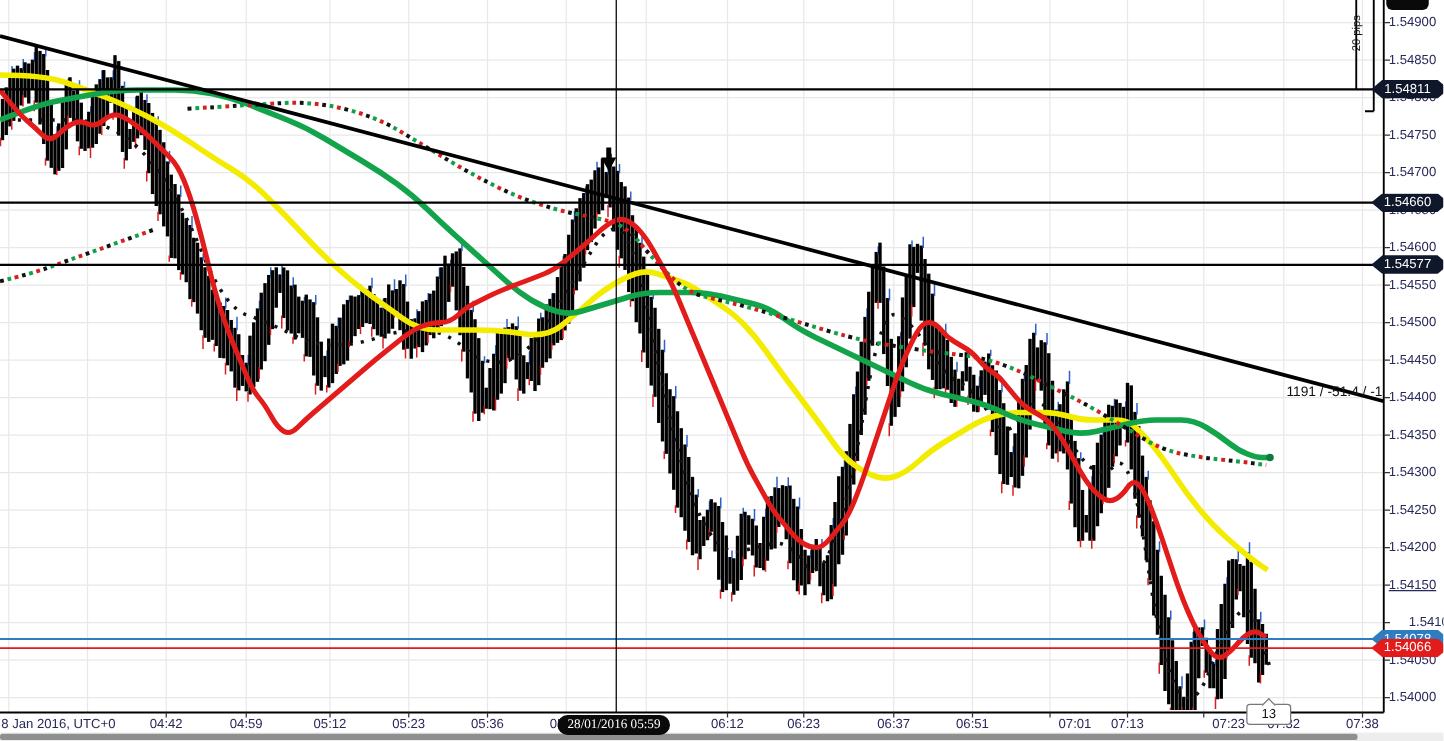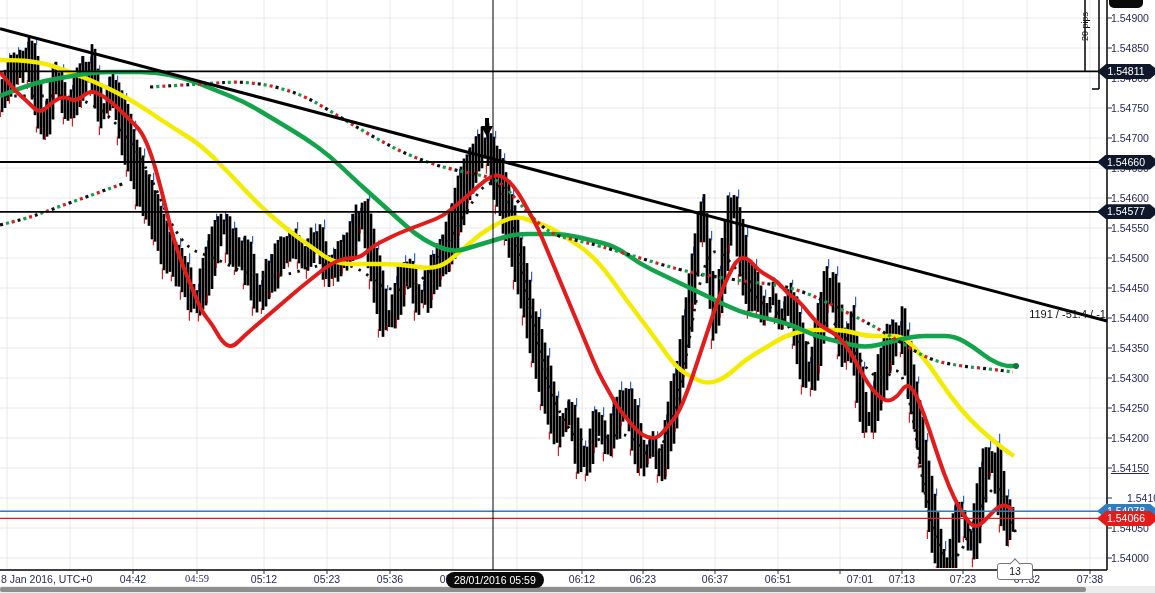--- a/index.html
+++ b/index.html
@@ -8,21 +8,21 @@
   #cv{position:absolute;left:0;top:0;z-index:1;}
   .axlabel{position:absolute;left:1111px;font-size:10.5px;color:#28285a;z-index:2;white-space:nowrap;}
   .tlabel{position:absolute;top:573px;font-size:10.5px;color:#28285a;transform:translateX(-50%);z-index:2;white-space:nowrap;}
   .pill{position:absolute;left:1097px;width:58px;height:15px;line-height:15px;color:#fff;
         font-size:10.5px;text-align:center;z-index:4;
         clip-path:polygon(0 50%,9px 0,calc(100% - 5px) 0,100% 28%,100% 72%,calc(100% - 5px) 100%,9px 100%);}
   .pill-black{background:#0f172a;}
   .pill-blue{background:#2e7dc2;z-index:3;}
   .pill-red{background:#e21b1b;z-index:4;}
   #time-pill{position:absolute;top:572px;left:446px;height:16px;line-height:16px;background:#0a0a0a;
-             color:#fff;font-size:10.5px;padding:0 8px;border-radius:8px;z-index:4;white-space:nowrap;}
+             color:#fff;font-size:10.5px;padding:0 8px;border-radius:8px;z-index:4;white-space:nowrap;font-family:Liberation Serif, serif;}
   #hidden-tick{z-index:2;}
   #date-label{position:absolute;left:1px;top:573px;font-size:10.5px;color:#28285a;z-index:2;white-space:nowrap;}
   #info-text{position:absolute;top:308px;left:900px;width:206px;text-align:right;font-size:11px;color:#111;z-index:2;}
   #pips-text{position:absolute;left:1080px;top:12px;font-size:9px;color:#111;z-index:2;
              writing-mode:vertical-rl;transform:rotate(180deg);}
   #corner-blob{position:absolute;left:1109px;top:-6px;width:34px;height:14px;background:#0a0a0a;border-radius:5px;z-index:2;}
   #bubble13{position:absolute;left:997px;top:563px;width:34px;height:15px;line-height:15px;background:#fff;
             border:1px solid #777;border-radius:3px;text-align:center;font-size:10.5px;color:#111;z-index:5;}
   #bubble13-pointer{position:absolute;left:13px;top:-4px;width:7px;height:7px;background:#fff;
             border-left:1px solid #777;border-top:1px solid #777;transform:rotate(45deg);}
@@ -756,26 +756,26 @@
     <div class="axlabel" style="top: 312px;">1.54400</div>
     <div class="axlabel" style="top: 342px;">1.54350</div>
     <div class="axlabel" style="top: 372px;">1.54300</div>
     <div class="axlabel" style="top: 402px;">1.54250</div>
     <div class="axlabel" style="top: 432px;">1.54200</div>
     <div class="axlabel" style="top: 462px; text-decoration: underline;">1.54150</div>
     <div class="axlabel" style="top: 492px; margin-left: 16px;">1.54100</div>
     <div class="axlabel" style="top: 522px;">1.54050</div>
     <div class="axlabel" style="top: 552px;">1.54000</div>
     <div class="tlabel" style="left: 133px;">04:42</div>
-    <div class="tlabel" style="left: 197px; font-family: Liberation Serif, serif;">04:59</div>
+    <div class="tlabel" style="left: 197px;">04:59</div>
     <div class="tlabel" style="left: 264px;">05:12</div>
     <div class="tlabel" style="left: 327px;">05:23</div>
     <div class="tlabel" style="left: 390px;">05:36</div>
     <div class="tlabel" style="left: 582px;">06:12</div>
     <div class="tlabel" style="left: 643px;">06:23</div>
     <div class="tlabel" style="left: 715px;">06:37</div>
     <div class="tlabel" style="left: 778px;">06:51</div>
     <div class="tlabel" style="left: 840px; padding-left: 40px;">07:01</div>
     <div class="tlabel" style="left: 902px; text-align: center;">07:13</div>
-    <div class="tlabel" style="left: 943px; padding-left: 40px;">07:23</div>
+    <div class="tlabel" style="left: 963px; padding-left: 40px;">07:23</div>
     <div class="tlabel" style="left: 1027px;">07:32</div>
     <div class="tlabel" style="left: 1090px;">07:38</div>
   </div>
 
 </body></html>

